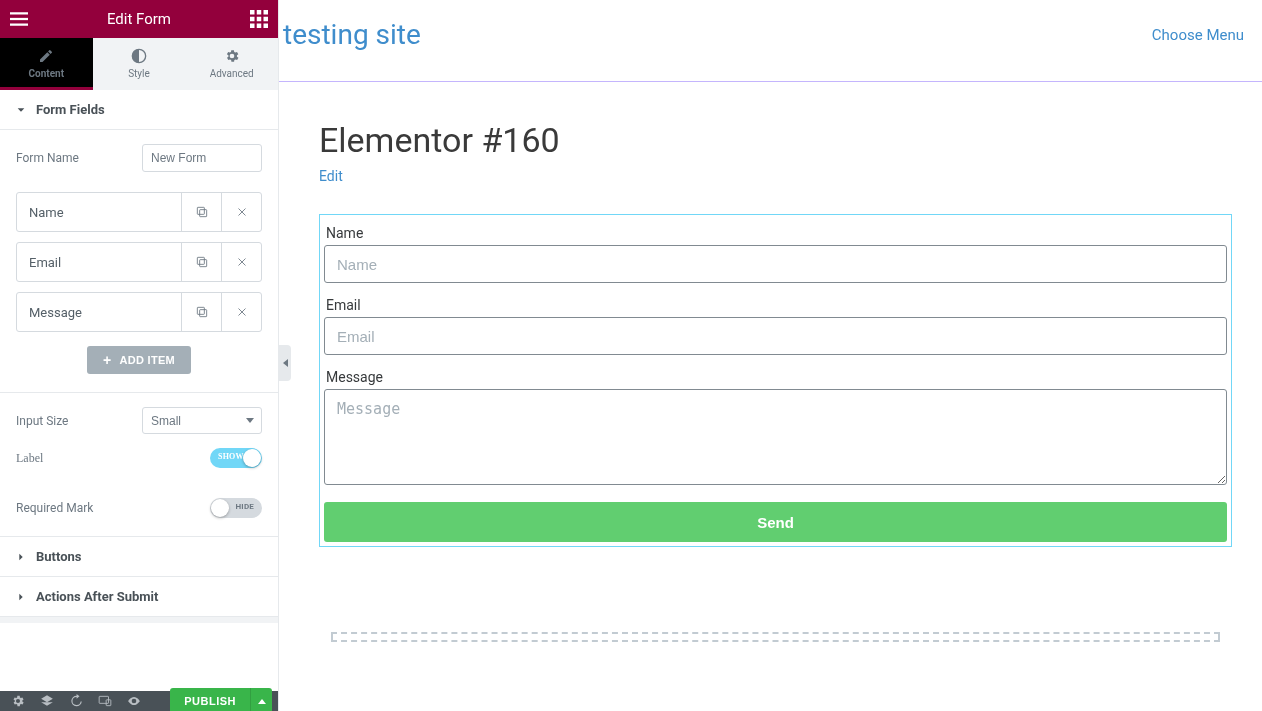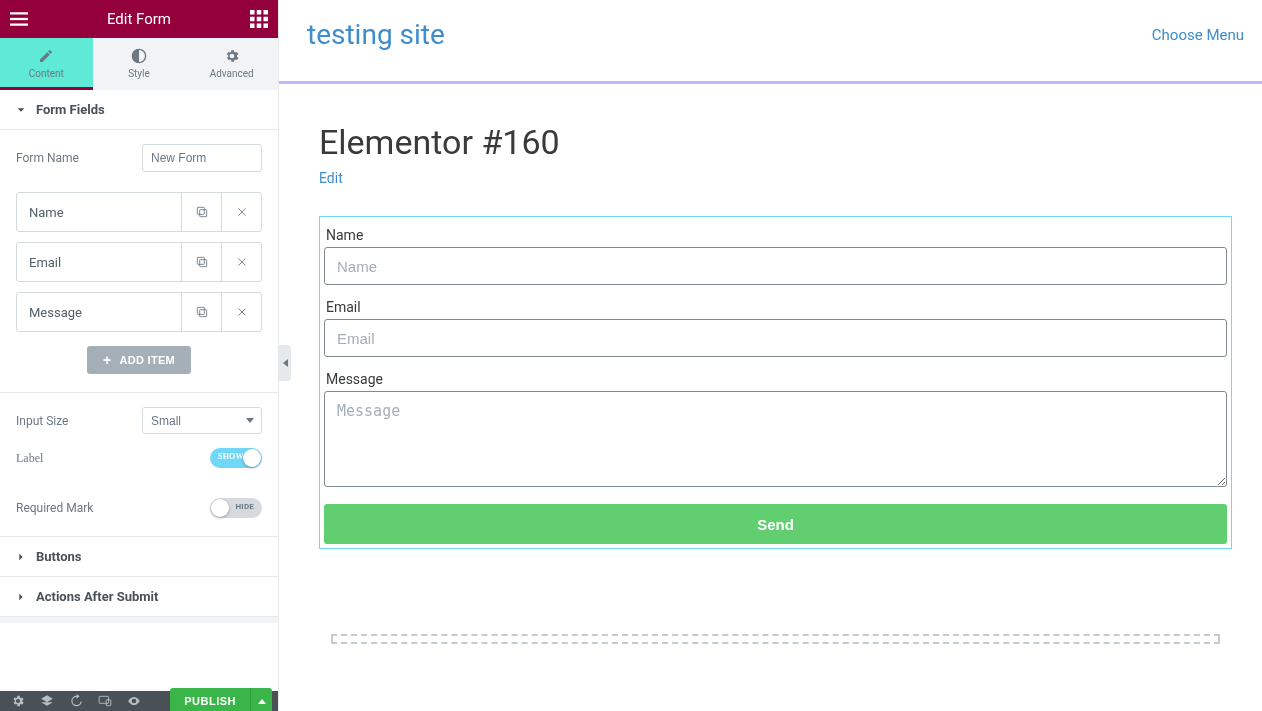--- a/index.html
+++ b/index.html
@@ -8,21 +8,21 @@
 
 
 .sidebar { width: 279px; min-width:279px; display:flex; flex-direction:column; border-right:1px solid #e6e9ec; background:#fff; }
 .sidebar-header { background: #93003c; color:#fff; height:38px; display:flex; align-items:center; justify-content:space-between; padding:0 10px; }
 .sidebar-header .title { flex:1; text-align:center; font-size:15px; font-weight:400; }
 .hamburger, .apps-grid { width:18px; height:18px; display:inline-flex; align-items:center; justify-content:center; cursor:pointer; }
 .hamburger svg, .apps-grid svg { fill:#fff; }
 
 .tabs { display:flex; background:#f1f3f5; }
 .tab { flex:1; text-align:center; padding:10px 0 8px; font-size:10px; color:#6d7882; cursor:pointer; border-bottom:2px solid transparent; }
-.tab.active { background:#5eead4; border-bottom:3px solid #93003c; }
+.tab.active { background:#000000; border-bottom:3px solid #93003c;font-weight:bold; }
 .tab .tab-icon { display:block; margin:0 auto 4px; width:16px; height:16px; }
 
 .panel-scroll { flex:1; overflow-y:auto; }
 .accordion-head { display:flex; align-items:center; padding:12px 16px; border-bottom:1px solid #e6e9ec; cursor:pointer; font-weight:700; font-size:13px; color:#495157; }
 .accordion-head .caret { margin-right:10px; width:10px; height:10px; display:inline-block; }
 .accordion-body { padding:14px 16px 18px; border-bottom:1px solid #e6e9ec; }
 .control-row { display:flex; align-items:center; justify-content:space-between; margin-bottom:14px; }
 .control-row:last-child { margin-bottom:0; }
 .control-label { font-size:12px; color:#6d7882; }
 .text-input { width:120px; height:27px; border:1px solid #d5dadf; border-radius:3px; padding:13px 8px; font-size:12px; color:#6d7882; background:#fff; }
@@ -60,21 +60,21 @@
 .publish-btn { background:#39b54a; color:#fff; border:none; padding:0 14px; font-size:11px; font-weight:600; cursor:pointer; border-radius:3px 0 0 3px; letter-spacing:.5px; }
 .publish-split { background:#39b54a; border:none; border-left:1px solid rgba(0,0,0,.12); width:22px; border-radius:0 3px 3px 0; cursor:pointer; display:flex; align-items:center; justify-content:center; }
 .publish-split:after { content:""; border-left:4px solid transparent; border-right:4px solid transparent; border-bottom:5px solid #fff; }
 
 
 .collapse-notch { position:absolute; left:279px; top:345px; width:12px; height:36px; background:#e6e9ec; border-radius:0 4px 4px 0; display:flex; align-items:center; justify-content:center; cursor:pointer; }
 .collapse-notch:before { content:""; border-top:4px solid transparent; border-bottom:4px solid transparent; border-right:5px solid #6d7882; }
 
 
 .canvas { flex:1; height:100%; overflow:auto; background:#fff; }
-.site-header { display:flex; align-items:center; justify-content:space-between; padding:18px 18px 30px 28px; border-bottom:3px solid #c4b5fd; }
+.site-header { display:flex; align-items:center; justify-content:space-between; padding:18px 18px 30px 4px; border-bottom:1px solid #c4b5fd; }
 .site-title { font-size:28px; color:#3f8dcc; font-weight:400; }
 .menu-link { color:#3f8dcc; font-size:15px; cursor:pointer; }
 
 .page { padding:38px 30px 40px 40px; }
 .page-title { font-size:34px; font-weight:400; color:#3a3a3a; margin-bottom:8px; }
 .edit-link { display:inline-block; color:#3f8dcc; font-size:14px; margin-bottom:30px; cursor:pointer; }
 
 .form-wrap { border:1px solid #71d7f7; padding:0 0 0 0; background:#fff; }
 .form-inner { padding:6px 2px 2px 2px; }
 .fld-label { font-size:14px; color:#373a3c; margin:4px 0 4px 2px; display:block; padding-left:2px; }

